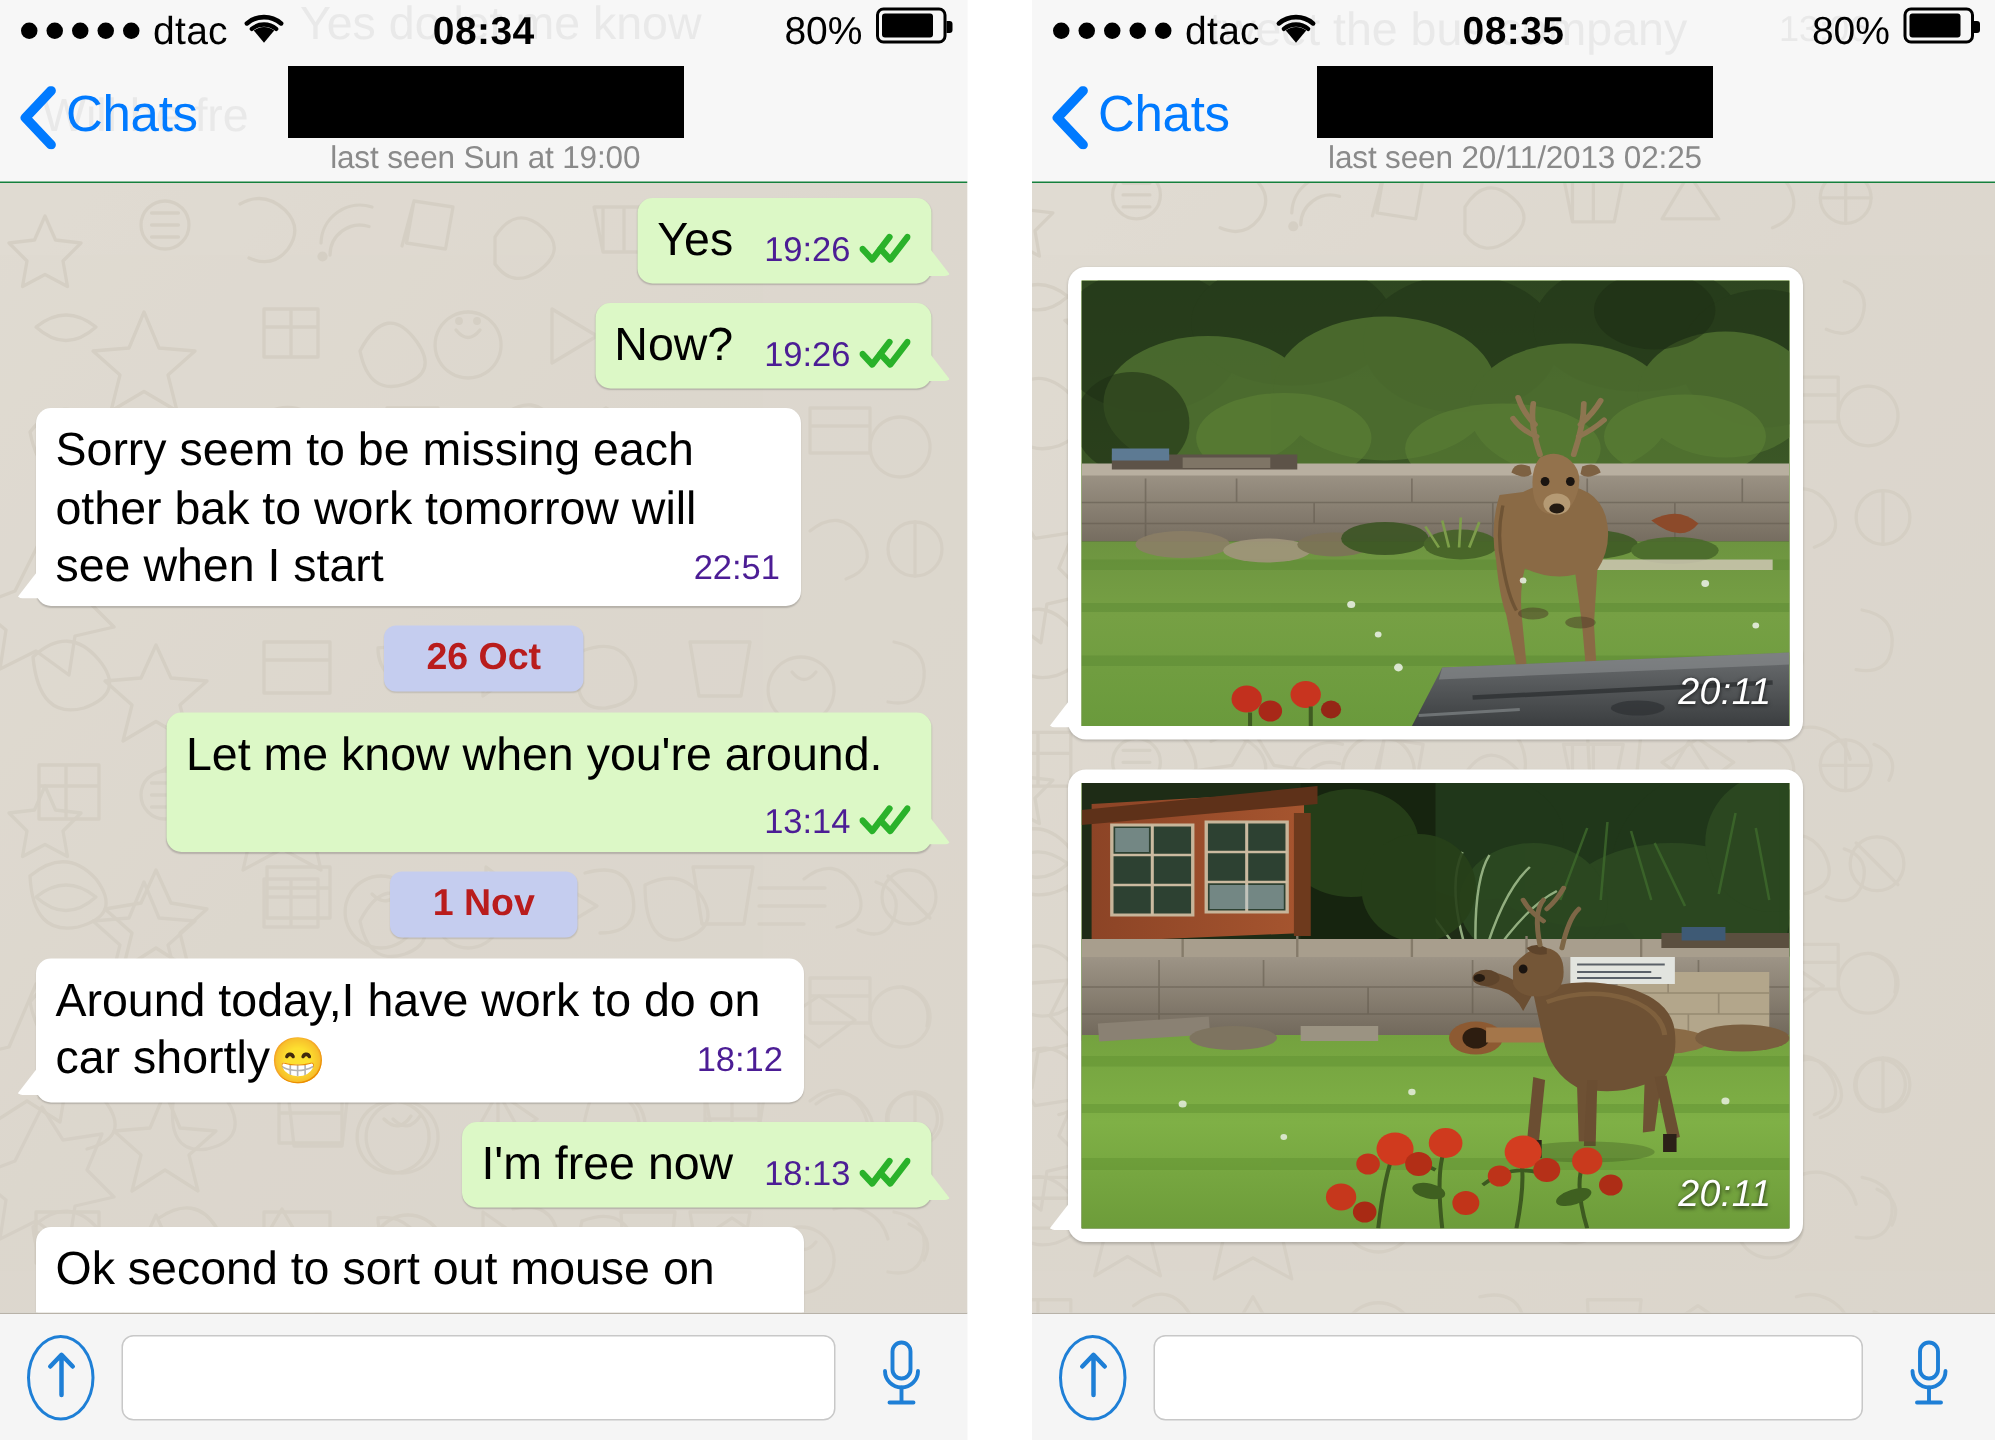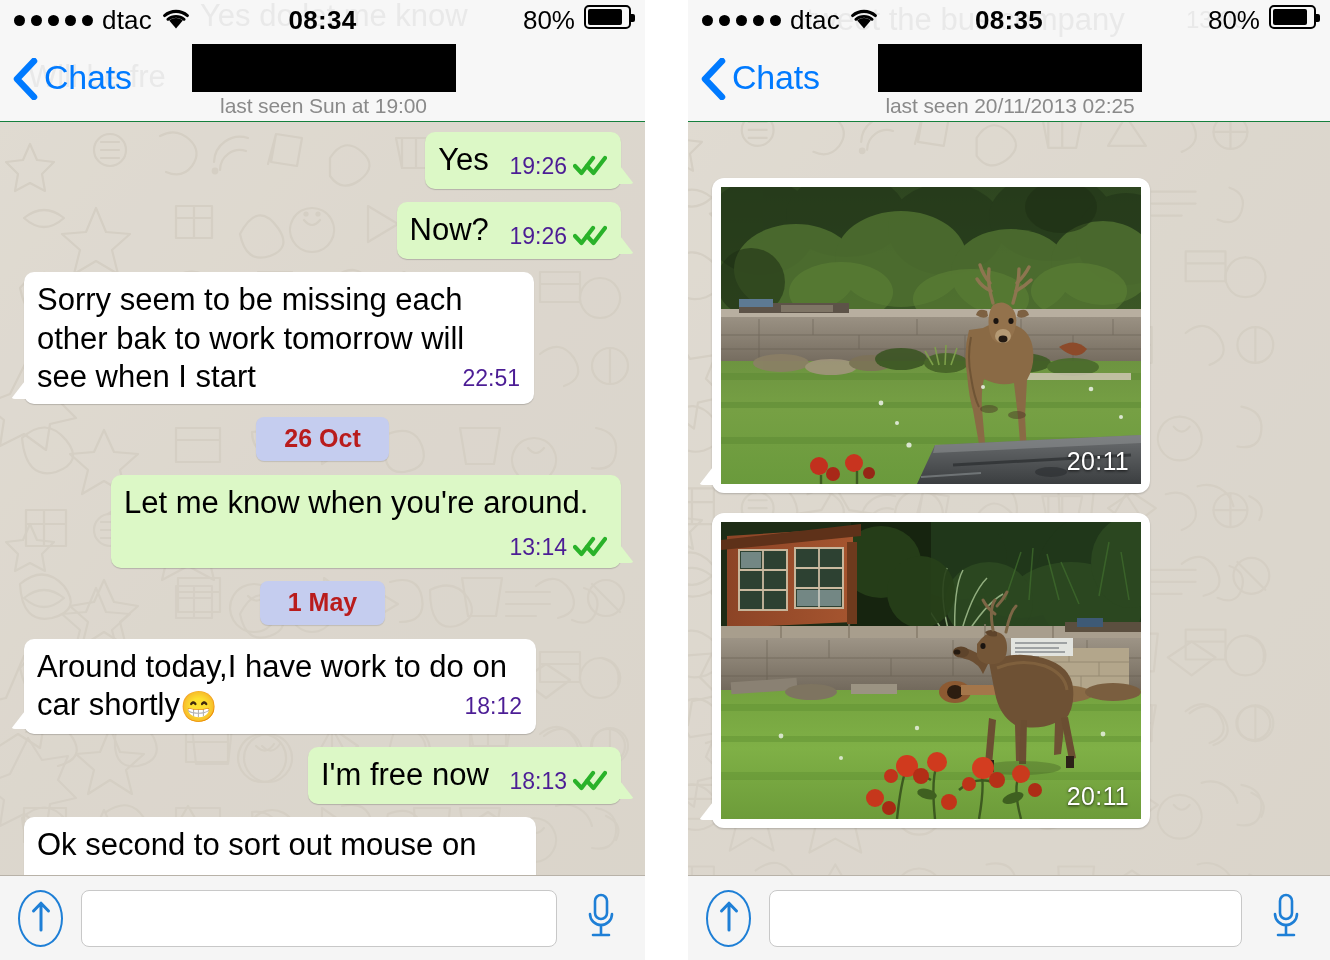--- a/index.html
+++ b/index.html
@@ -187,23 +187,24 @@
   }
   .photo-bubble::before {
     content: ""; position: absolute; left: -13px; bottom: 8px;
     width: 0; height: 0;
     border-style: solid; border-width: 0 0 22px 17px;
     border-color: transparent transparent #ffffff transparent;
     border-bottom-left-radius: 4px;
   }
   .photo {
     position: relative;
-    width: 420px; height: 297px;
+    width: 472px; height: 297px;
     overflow: hidden;
     background: #4d7c0f;
+    font-style: italic;
   }
   .photo svg { display: block; width: 100%; height: 100%; }
   .photo-time {
     position: absolute; right: 12px; bottom: 8px;
     font-size: 25px; color: #fff;
     text-shadow: 0 1px 3px rgba(0,0,0,.75);
     letter-spacing: .3px;
   }
 
   
@@ -466,21 +467,21 @@
                 <svg width="34" height="22" viewBox="0 0 34 22">
                   <path d="M2 12 L8.5 19 L20 4" stroke="#2ab22a" stroke-width="4.2" fill="none" stroke-linecap="round" stroke-linejoin="round"></path>
                   <path d="M14 12 L20.5 19 L32 4" stroke="#2ab22a" stroke-width="4.2" fill="none" stroke-linecap="round" stroke-linejoin="round"></path>
                 </svg>
               </span>
             </span>
           </div>
         </div>
 
         <div class="daterow">
-          <div class="datechip">1 May</div>
+          <div class="datechip">1 Nov</div>
         </div>
 
         <div class="row in">
           <div class="bubble in block" style="max-width:512px">
             <span class="btext">Around today,I  have work to do on car shortly</span><span class="emoji">😁</span>
             <span class="meta">
               <span class="time">18:12</span>
             </span>
           </div>
         </div>

